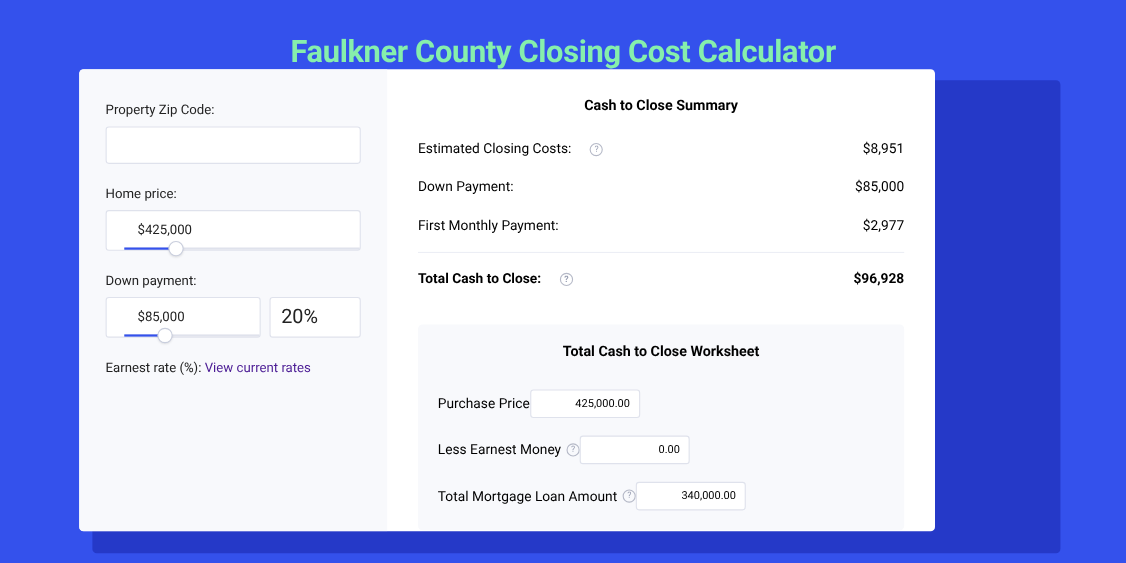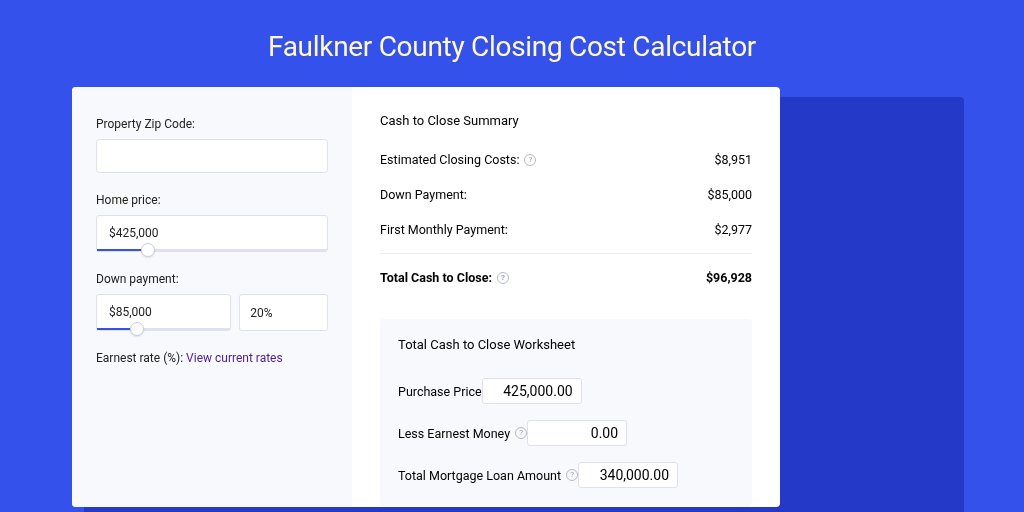--- a/index.html
+++ b/index.html
@@ -5,40 +5,39 @@
   * { box-sizing: border-box; margin: 0; padding: 0; }
   html, body { width: 1024px; height: 512px; overflow: hidden; }
   body {
     font-family: -apple-system, BlinkMacSystemFont, "Segoe UI", Roboto, Arial, sans-serif;
     background: #3451ec;
     display: flex;
     flex-direction: column;
     align-items: center;
   }
   .page-title {
-    color: #fef9c3;
+    color: #86efac;
     font-size: 28px;
-    font-weight: 400;
+    font-weight: 700;
     margin-top: 30px;
-    margin-bottom: 24px;
     letter-spacing: -0.3px;
   }
   .shadow-wrap {
     position: relative;
     width: 880px;
   }
   .shadow {
     position: absolute;
     top: 10px; left: 12px; right: -12px; bottom: -20px;
     background: #2539c8;
     border-radius: 4px;
   }
   .calc {
     position: relative;
-    width: 708px;
+    width: 778px;
     height: 420px;
     background: #fff;
     border-radius: 4px;
     display: flex;
     overflow: hidden;
   }
   .left {
     width: 280px;
     background: #f8f9fc;
     padding: 30px 24px 24px 24px;
@@ -67,20 +66,21 @@
     color: #222;
     font-family: inherit;
   }
   .group { margin-bottom: 20px; }
   .slider-box {
     position: relative;
     width: 100%;
     border: 1px solid #dfe2ec;
     border-radius: 3px;
     background: #fff;
+    padding-left: 16px;
   }
   .slider-box .val {
     height: 34px;
     padding: 0 12px;
     font-size: 12px;
     display: flex;
     align-items: center;
   }
   .track {
     position: relative;
@@ -114,35 +114,36 @@
   .dp-row { display: flex; gap: 8px; }
   .dp-row .slider-box { flex: 6; }
   .pct-box {
     flex: 3;
     border: 1px solid #dfe2ec;
     border-radius: 3px;
     background: #fff;
     display: flex;
     align-items: center;
     padding: 0 10px;
-    font-size: 12px;
+    font-size: 18px;
   }
   .summary-title, .worksheet-title {
     font-size: 13px;
-    font-weight: 400;
+    font-weight: 700;
     margin-bottom: 18px;
+    text-align: center;
   }
   .row {
     display: flex;
     justify-content: space-between;
     align-items: center;
     font-size: 12.5px;
     padding: 6px 0 14px 0;
   }
-  .row .label { display: flex; align-items: center; gap: 5px; text-align: right; }
+  .row .label { display: flex; align-items: center; gap: 17px; text-align: right; }
   .row.bold { font-weight: 700; }
   .help {
     display: inline-flex;
     width: 12px; height: 12px;
     border: 1px solid #b5b9c7;
     border-radius: 50%;
     color: #9aa0b3;
     font-size: 8px;
     justify-content: center;
     align-items: center;
@@ -168,21 +169,21 @@
     font-size: 12.5px;
     padding: 8px 0;
   }
   .ws-row .label { display: flex; align-items: center; gap: 5px; }
   .ws-val {
     width: 100px;
     height: 26px;
     border: 1px solid #dfe2ec;
     border-radius: 3px;
     background: #fff;
-    font-size: 14px;
+    font-size: 10px;
     display: flex;
     align-items: center;
     justify-content: flex-end;
     padding: 0 8px;
   }
 </style>
 </head>
 <body>
 
 <h1 class="page-title">Faulkner County Closing Cost Calculator</h1>

